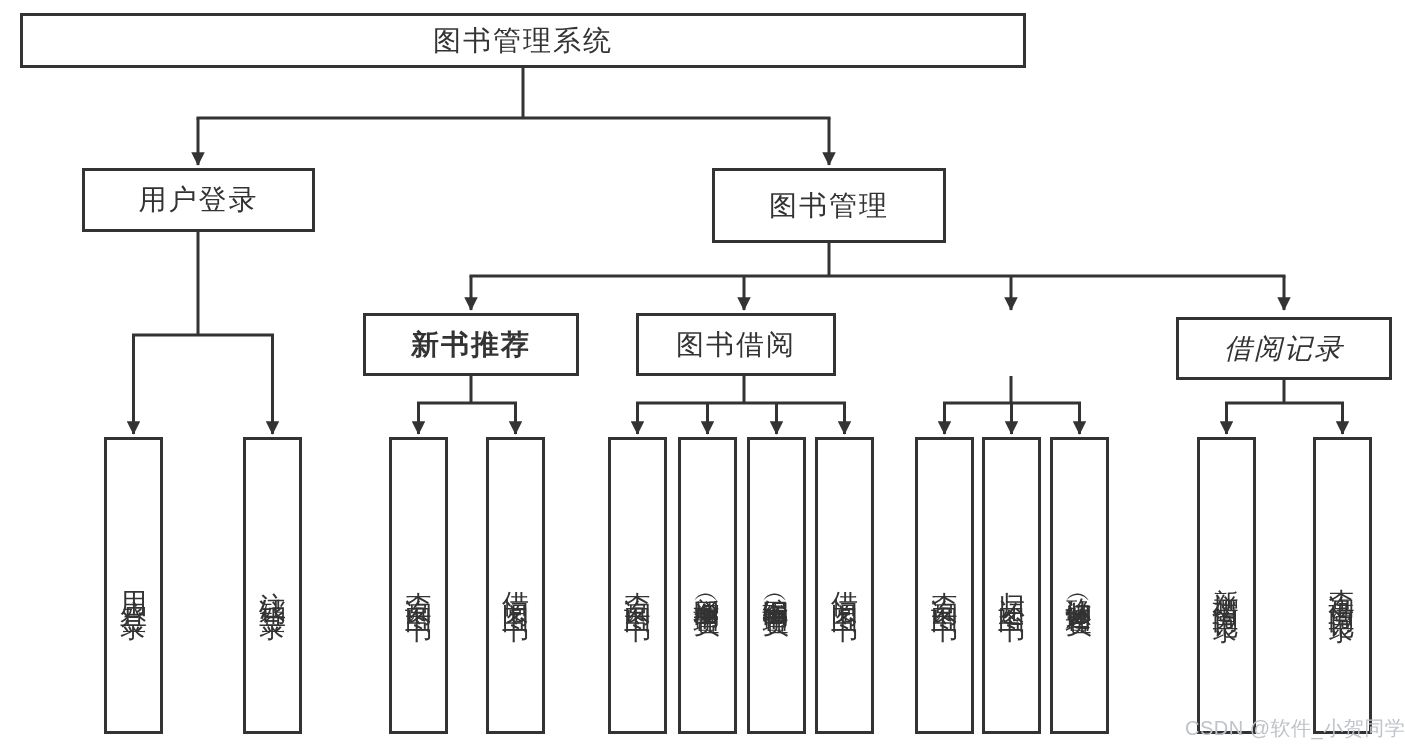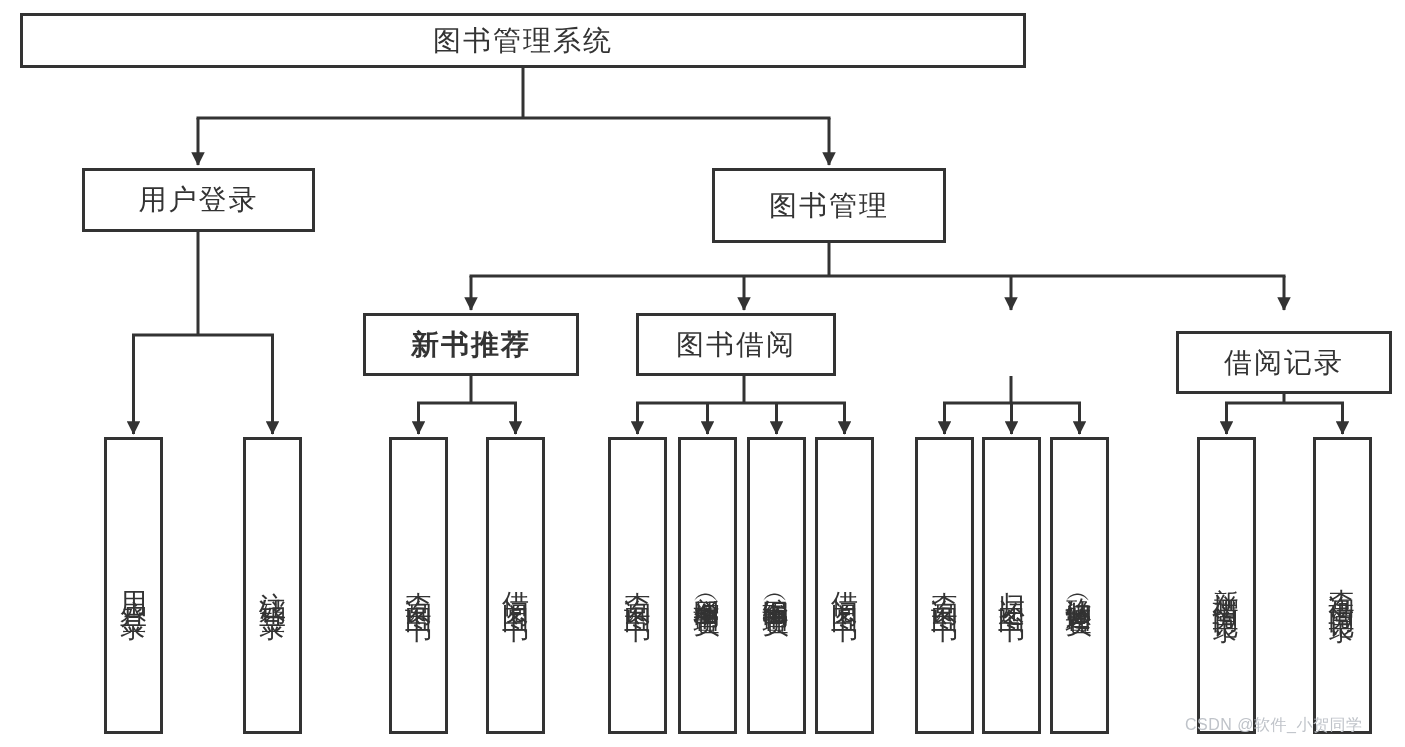--- a/index.html
+++ b/index.html
@@ -34,34 +34,34 @@
   .vbox.short{font-size:27px;letter-spacing:8px;}
   .vbox.mid{letter-spacing:6px;}
 
   
   .n-root{left:20px;top:13px;width:1006px;height:55px;}
   .n-l2a{left:82px;top:168px;width:233px;height:64px;}
   .n-l2b{left:712px;top:168px;width:234px;height:75px;}
   .n-l3a{left:363px;top:313px;width:216px;height:63px;font-weight:bold;}
   .n-l3b{left:636px;top:313px;width:200px;height:63px;}
   .n-l3c{left:903px;top:313px;width:216px;height:63px;}
-  .n-l3d{left:1176px;top:331px;width:216px;height:63px;}
+  .n-l3d{left:1176px;top:317px;width:216px;height:63px;font-style:italic;}
   .n-v1{left:104px;}  .n-v2{left:243px;}
   .n-v3{left:389px;}  .n-v4{left:486px;}
   .n-v5{left:608px;}  .n-v6{left:678px;}
   .n-v7{left:747px;}  .n-v8{left:815px;}
   .n-v9{left:915px;}  .n-v10{left:982px;}
   .n-v11{left:1050px;}
   .n-v12{left:1197px;} .n-v13{left:1313px;}
 
   .watermark{
     position:absolute;
     left:1185px;top:715px;
     z-index:5;
-    font-size:16px;
+    font-size:20px;
     color:#bfc3c9;
     letter-spacing:0.5px;
     white-space:nowrap;
   }
 </style>
 </head>
 <body>
 
 <div class="stage">
 

